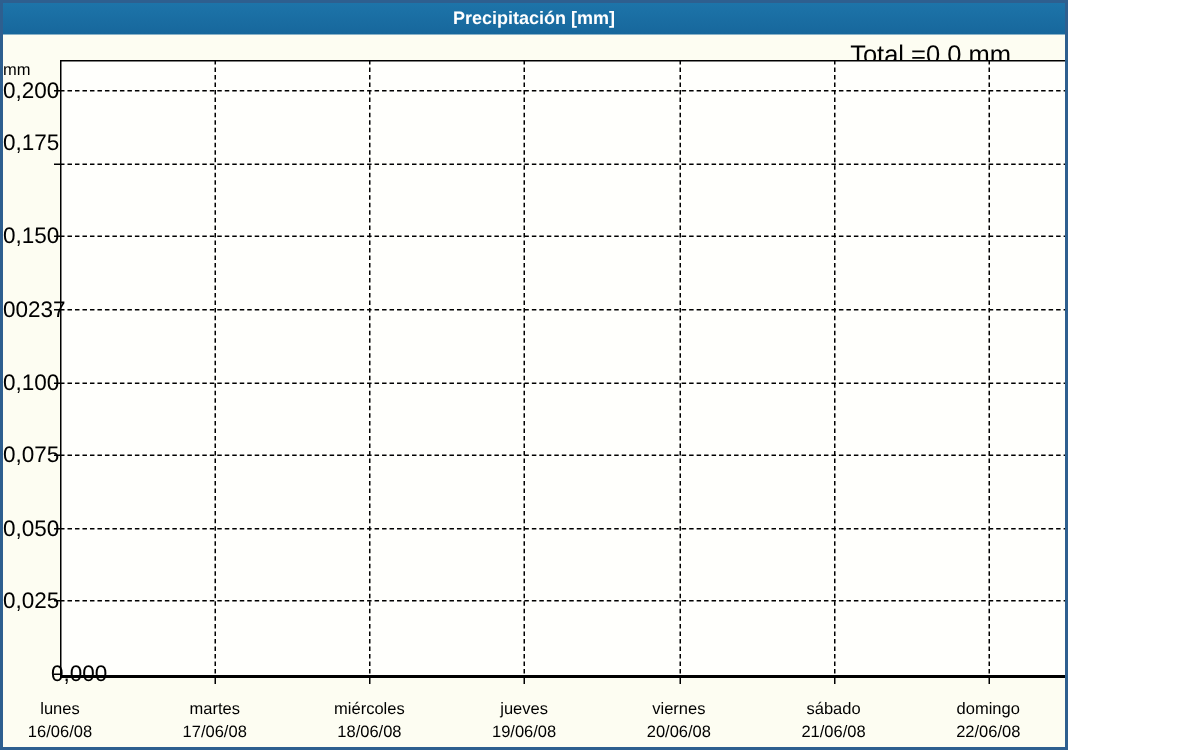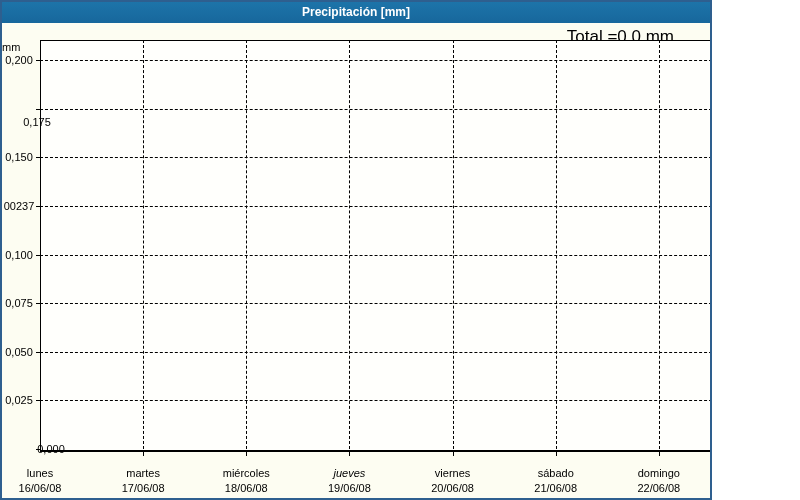--- a/index.html
+++ b/index.html
@@ -40,21 +40,21 @@
     border-left:1px dashed #000;
   }
   .ytick{
     position:absolute;height:1px;width:4px;background:#000;
   }
   .xtick{
     position:absolute;width:1px;height:5px;background:#000;
   }
   .ylabel{
     position:absolute;left:0;width:34px;
-    text-align:center;font-size:11px;color:#000;
+    text-align:center;font-size:15px;color:#000;
     height:13px;line-height:13px;
   }
   .unit-label{
     position:absolute;left:0;top:39px;width:34px;
     text-align:left;font-size:11px;color:#000;
   }
   .xlabel-day,.xlabel-date{
     position:absolute;width:104px;
     text-align:center;font-size:11px;color:#000;
     height:13px;line-height:13px;
@@ -86,21 +86,21 @@
     <div class="ytick" style="left: 34px; top: 252.608px;"></div>
     <div class="ylabel" style="top: 246.608px;">0,100</div>
     <div class="hgrid" style="left: 38px; top: 204.01px; width: 722px;"></div>
     <div class="ytick" style="left: 34px; top: 204.01px;"></div>
     <div class="ylabel" style="top: 198.01px;">00237</div>
     <div class="hgrid" style="left: 38px; top: 155.413px; width: 722px;"></div>
     <div class="ytick" style="left: 34px; top: 155.413px;"></div>
     <div class="ylabel" style="top: 149.413px;">0,150</div>
     <div class="hgrid" style="left: 38px; top: 106.815px; width: 722px;"></div>
     <div class="ytick" style="left: 34px; top: 106.815px;"></div>
-    <div class="ylabel" style="top: 114px; padding-left: 18px;">0,175</div>
+    <div class="ylabel" style="top: 87px;">0,175</div>
     <div class="hgrid" style="left: 38px; top: 58.2167px; width: 722px;"></div>
     <div class="ytick" style="left: 34px; top: 58.2167px;"></div>
     <div class="ylabel" style="top: 52.2167px;">0,200</div>
     <div class="vgrid" style="left: 141.143px; top: 38px; height: 409px;"></div>
     <div class="xtick" style="left: 141.143px; top: 449px;"></div>
     <div class="vgrid" style="left: 244.286px; top: 38px; height: 409px;"></div>
     <div class="xtick" style="left: 244.286px; top: 449px;"></div>
     <div class="vgrid" style="left: 347.429px; top: 38px; height: 409px;"></div>
     <div class="xtick" style="left: 347.429px; top: 449px;"></div>
     <div class="vgrid" style="left: 450.571px; top: 38px; height: 409px;"></div>
@@ -108,21 +108,21 @@
     <div class="vgrid" style="left: 553.714px; top: 38px; height: 409px;"></div>
     <div class="xtick" style="left: 553.714px; top: 449px;"></div>
     <div class="vgrid" style="left: 656.857px; top: 38px; height: 409px;"></div>
     <div class="xtick" style="left: 656.857px; top: 449px;"></div>
     <div class="xlabel-day" style="left: -14px; top: 465px;">lunes</div>
     <div class="xlabel-date" style="left: -14px; top: 480px;">16/06/08</div>
     <div class="xlabel-day" style="left: 89.1429px; top: 465px;">martes</div>
     <div class="xlabel-date" style="left: 89.1429px; top: 480px;">17/06/08</div>
     <div class="xlabel-day" style="left: 192.286px; top: 465px;">miércoles</div>
     <div class="xlabel-date" style="left: 192.286px; top: 480px;">18/06/08</div>
-    <div class="xlabel-day" style="left: 295.429px; top: 465px; font-style: italic;">jueves</div>
+    <div class="xlabel-day" style="left: 295.429px; top: 465px;">jueves</div>
     <div class="xlabel-date" style="left: 295.429px; top: 480px;">19/06/08</div>
     <div class="xlabel-day" style="left: 398.571px; top: 465px;">viernes</div>
     <div class="xlabel-date" style="left: 398.571px; top: 480px;">20/06/08</div>
     <div class="xlabel-day" style="left: 501.714px; top: 465px;">sábado</div>
     <div class="xlabel-date" style="left: 501.714px; top: 480px;">21/06/08</div>
     <div class="xlabel-day" style="left: 604.857px; top: 465px;">domingo</div>
     <div class="xlabel-date" style="left: 604.857px; top: 480px;">22/06/08</div>
   </div>
 
 </body></html>

